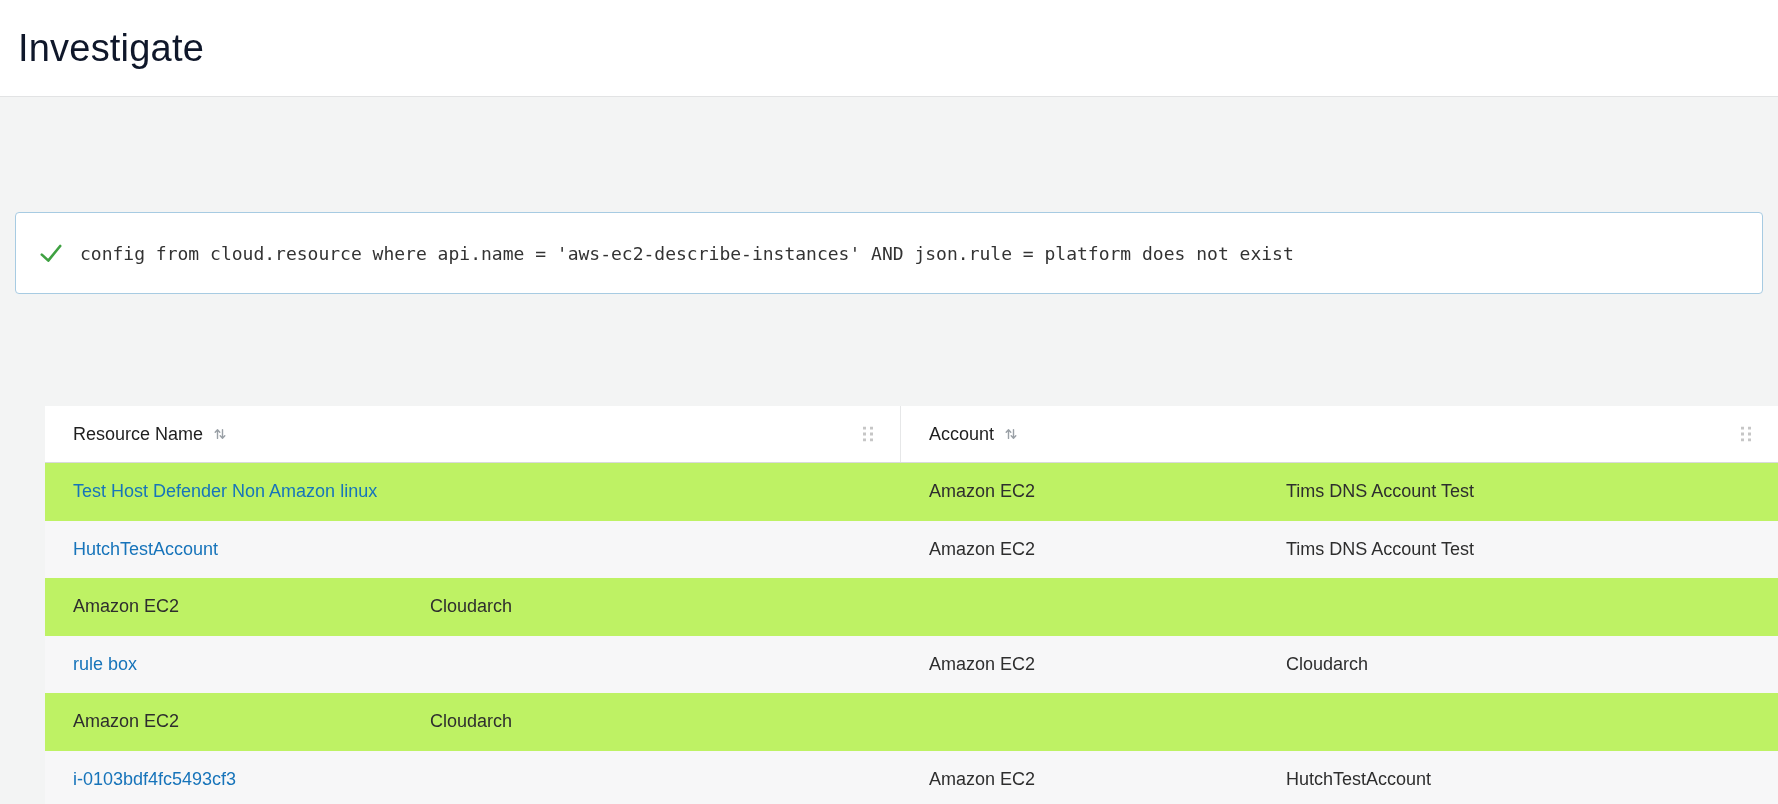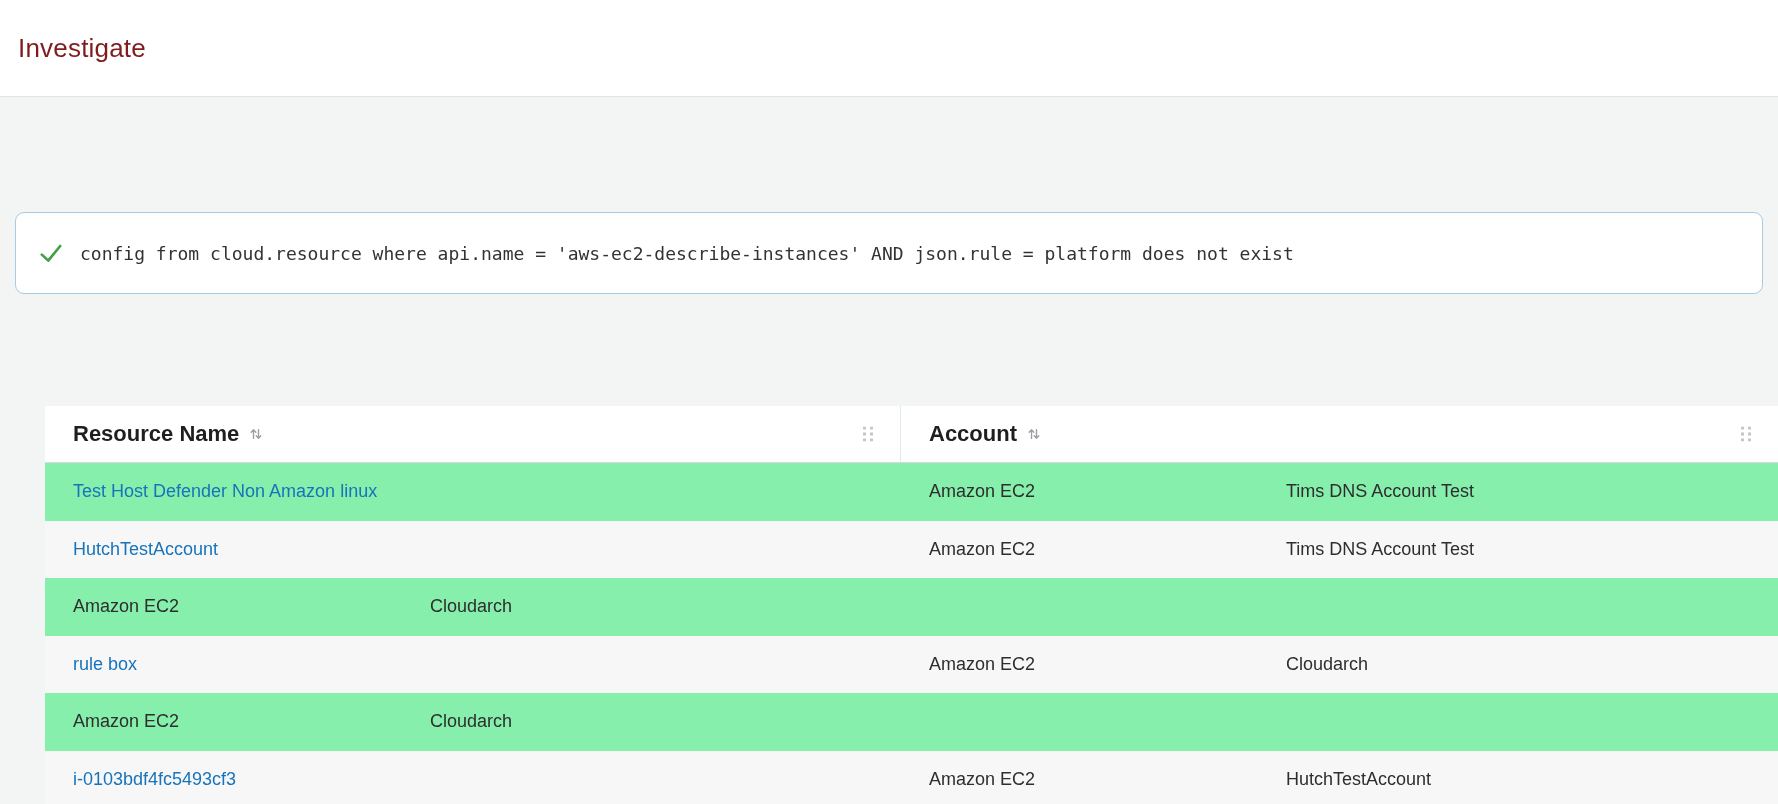--- a/index.html
+++ b/index.html
@@ -13,33 +13,33 @@
   
   .page-header {
     height: 97px;
     background: #ffffff;
     border-bottom: 1px solid #e2e3e4;
     display: flex;
     align-items: center;
     padding: 0 18px;
   }
   .page-title {
-    font-size: 26px;
+    font-size: 38px;
     font-weight: 400;
-    color: #7f1d1d;
+    color: #0f172a;
     letter-spacing: 0.2px;
   }
 
   
   .query-bar {
     margin: 115px 15px 0 15px;
     height: 82px;
     background: #ffffff;
     border: 1px solid #a7cbe2;
-    border-radius: 9px;
+    border-radius: 4px;
     display: flex;
     align-items: center;
     padding: 0 22px;
     cursor: text;
   }
   .check-icon { flex: 0 0 auto; margin-right: 16px; display: flex; }
   .query-text {
     font-family: "DejaVu Sans Mono", monospace;
     font-size: 18px;
     color: #333333;
@@ -60,39 +60,39 @@
   }
   .th {
     display: flex;
     align-items: center;
     position: relative;
     padding: 0 40px 0 28px;
     cursor: pointer;
   }
   .th.th-sep { border-right: 1px solid #e6e7e8; }
   .th .label {
-    font-weight: 700;
-    font-size: 22px;
+    font-weight: 400;
+    font-size: 18px;
     color: #1f1f1f;
     white-space: nowrap;
   }
   .sort-icon { margin-left: 10px; display: flex; }
   .drag-handle {
     position: absolute;
     right: 26px;
     top: 50%;
     transform: translateY(-50%);
     display: flex;
     cursor: grab;
   }
   .c1 { width: 856px; }
   .c2 { width: 357px; }
   .c3 { flex: 1; }
 
-  .trow { display: flex; height: 57.5px; background: #86efac; }
+  .trow { display: flex; height: 57.5px; background: #bef264; }
   .tbody .trow:nth-child(even) { background: #f7f7f8; }
   .cell {
     display: flex;
     align-items: center;
     padding: 0 14px 0 28px;
     font-size: 18px;
     color: #2e2e2e;
     white-space: nowrap;
     overflow: hidden;
   }

